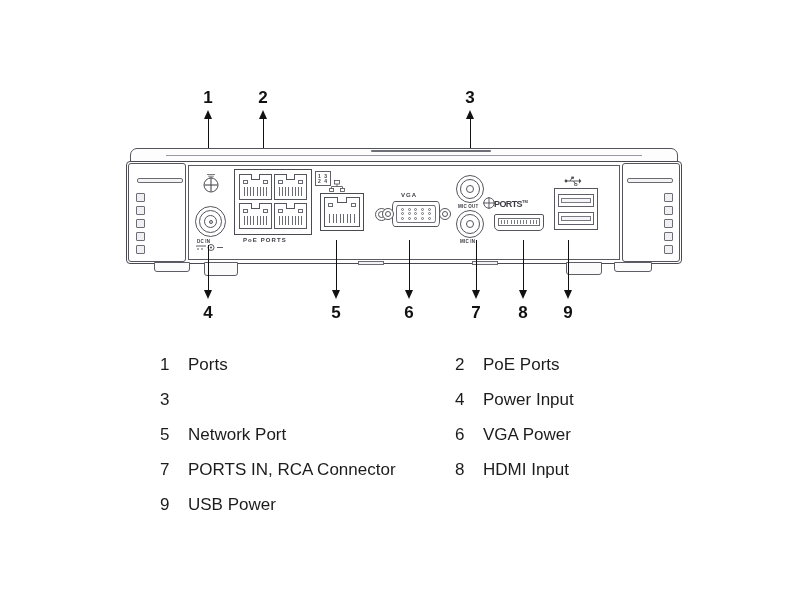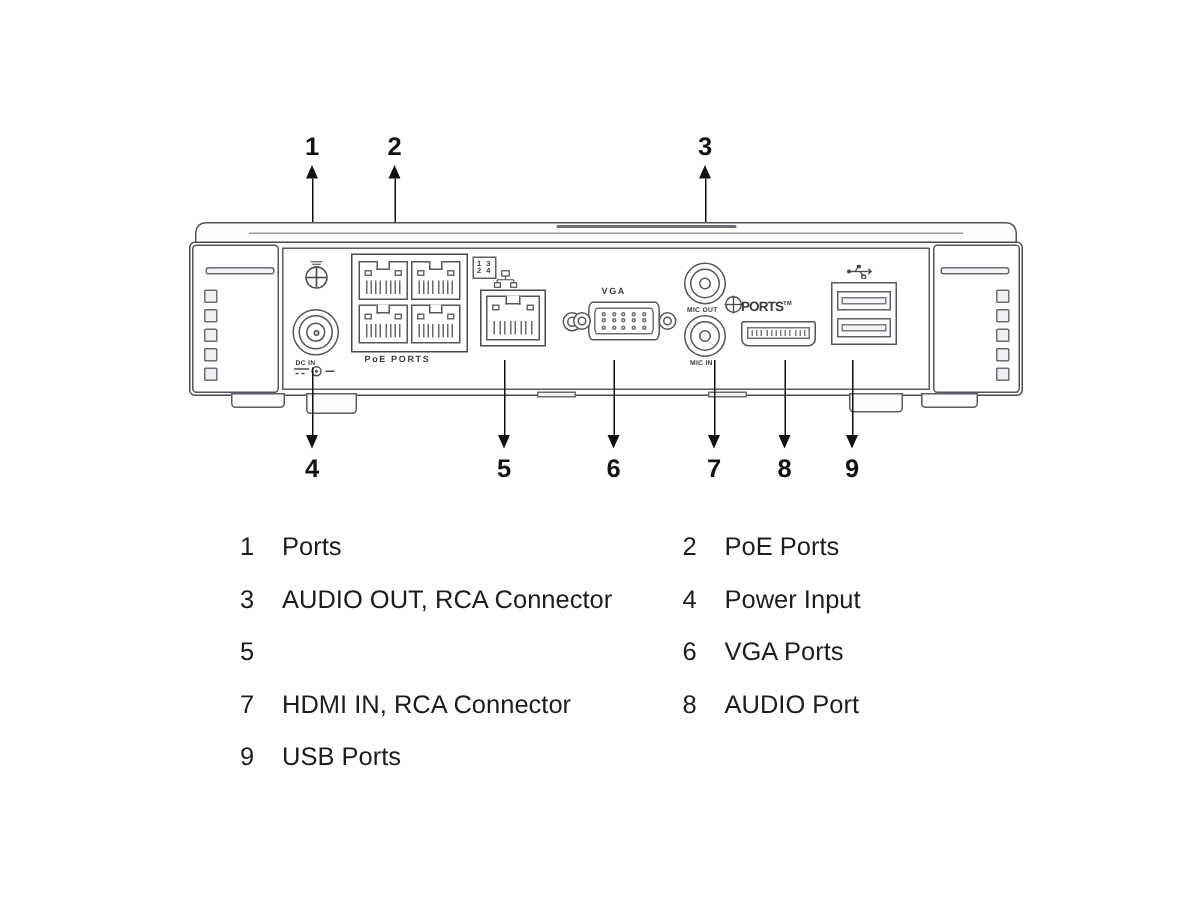--- a/index.html
+++ b/index.html
@@ -673,49 +673,49 @@
       <span class="legend-label">Ports</span>
     </div>
     <div class="legend-cell col-b">
       <span class="legend-num">2</span>
       <span class="legend-label">PoE Ports</span>
     </div>
   </div>
   <div class="legend-row">
     <div class="legend-cell col-a">
       <span class="legend-num">3</span>
-      <span class="legend-label">AUDIO OUT, RCA Connector</span>
     </div>
     <div class="legend-cell col-b">
       <span class="legend-num">4</span>
       <span class="legend-label">Power Input</span>
     </div>
   </div>
   <div class="legend-row">
     <div class="legend-cell col-a">
       <span class="legend-num">5</span>
+      <span class="legend-label">Network Port</span>
     </div>
     <div class="legend-cell col-b">
       <span class="legend-num">6</span>
-      <span class="legend-label">VGA Ports</span>
+      <span class="legend-label">VGA Power</span>
     </div>
   </div>
   <div class="legend-row">
     <div class="legend-cell col-a">
       <span class="legend-num">7</span>
-      <span class="legend-label">HDMI IN, RCA Connector</span>
+      <span class="legend-label">PORTS IN, RCA Connector</span>
     </div>
     <div class="legend-cell col-b">
       <span class="legend-num">8</span>
-      <span class="legend-label">AUDIO Port</span>
+      <span class="legend-label">HDMI Input</span>
     </div>
   </div>
   <div class="legend-row">
     <div class="legend-cell col-a">
       <span class="legend-num">9</span>
-      <span class="legend-label">USB Ports</span>
+      <span class="legend-label">USB Power</span>
     </div>
     <div class="legend-cell col-b">
       <span class="legend-num"></span>
       <span class="legend-label"></span>
     </div>
   </div>
 </div>
 
 </body></html>

